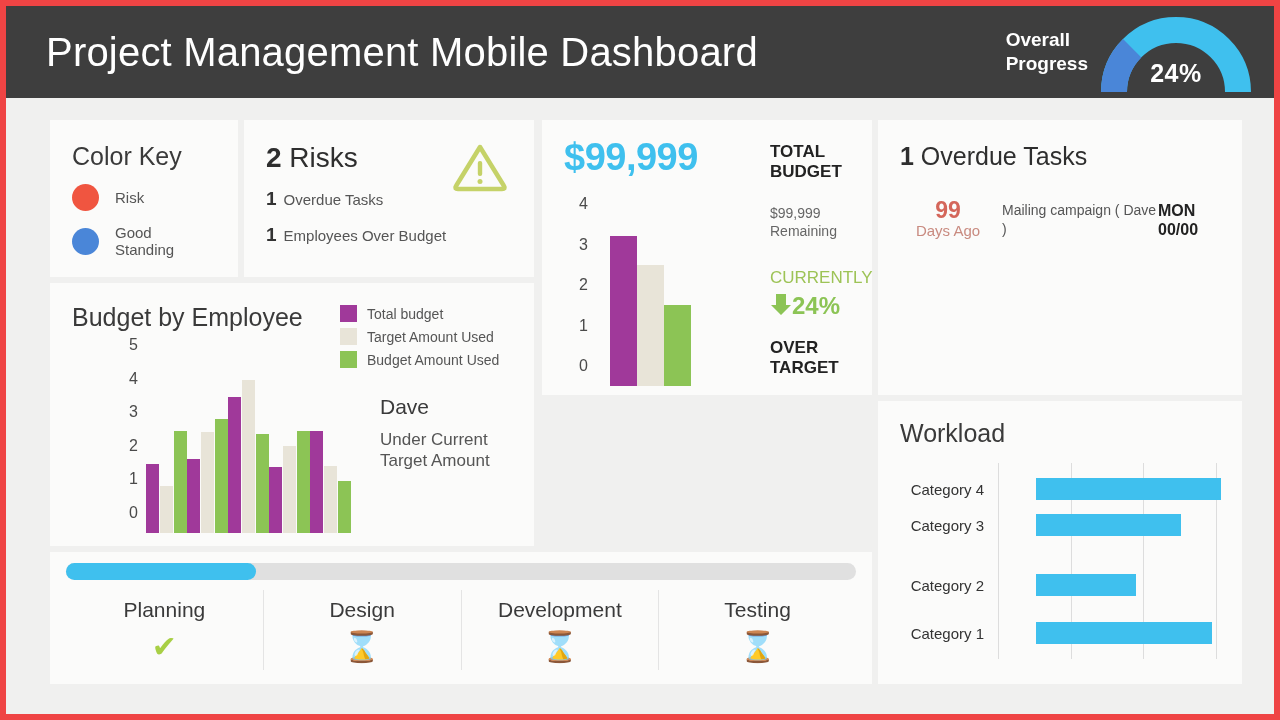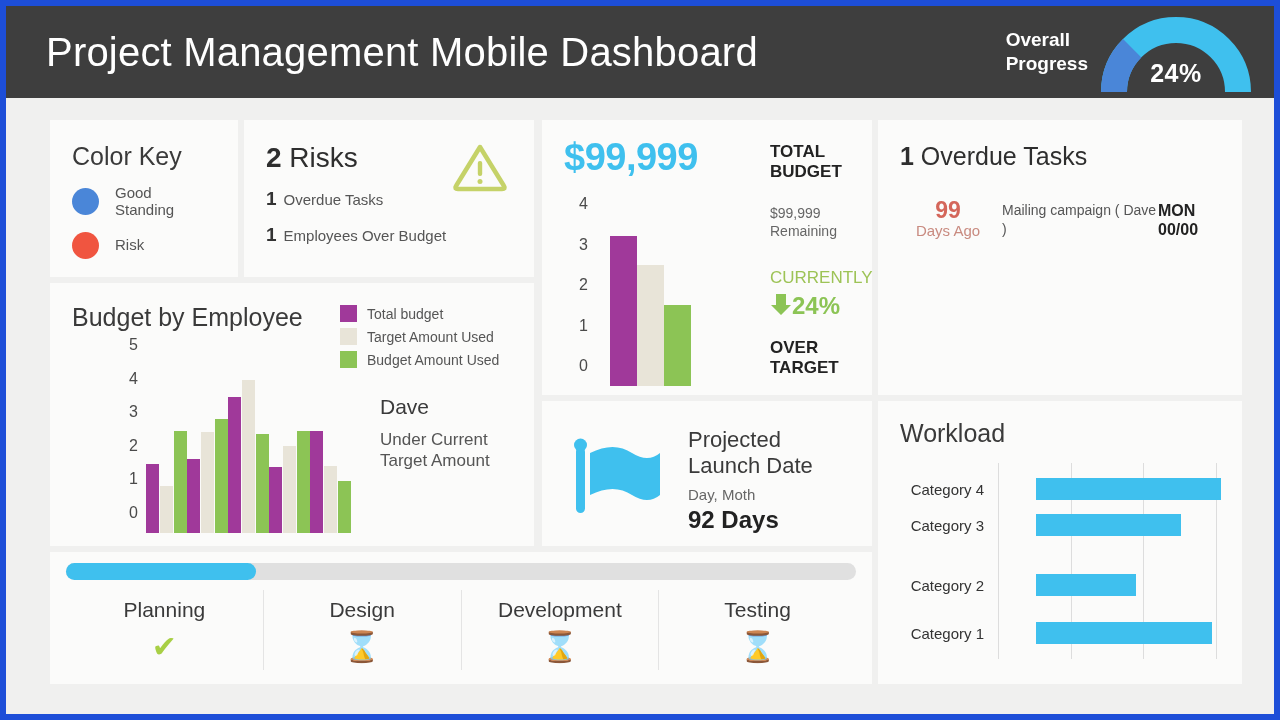--- a/index.html
+++ b/index.html
@@ -6,21 +6,21 @@
   html, body {
     width: 1280px; height: 720px;
     font-family: "Liberation Sans", sans-serif;
     background: #ffffff;
     overflow: hidden;
   }
   #slide {
     position: relative;
     width: 1280px; height: 720px;
     background: #f0f0ef;
-    border: 6px solid #1d4ed8;
+    border: 6px solid #ef4444;
     overflow: hidden;
   }
 
   
   .header {
     position: absolute; left: 0; top: 0;
     width: 1268px; height: 92px;
     background: #3e3e3e;
     display: flex; align-items: center;
   }
@@ -187,27 +187,27 @@
           <path d="M 18 86 A 62 62 0 0 1 36.2 42.2" fill="none" stroke="#4A86D8" stroke-width="26" stroke-linecap="butt"></path>
         </svg>
         <div class="gauge-pct">24%</div>
       </div>
     </div>
   </div>
 
   <div class="panel p-colorkey">
     <div class="ck-title">Color Key</div>
     <div class="ck-row">
+      <span class="ck-dot" style="background:#F05540"></span>
+      <span class="ck-label">Risk</span>
+    </div>
+    <div class="ck-row">
       <span class="ck-dot" style="background:#4A86D8"></span>
       <span class="ck-label">Good
 Standing</span>
-    </div>
-    <div class="ck-row">
-      <span class="ck-dot" style="background:#F05540"></span>
-      <span class="ck-label">Risk</span>
     </div>
   </div>
 
   <div class="panel p-risks">
     <div class="rk-title">
       <b>2</b>
       <span>Risks</span>
     </div>
     <div class="rk-row">
       <b>1</b><span>Overdue Tasks</span>
@@ -314,33 +314,20 @@
           <span style="top: 0px;">4</span>
         </div>
       <div class="tb-bars" id="tb-bars">
           <div class="tb-bar" style="background: rgb(160, 57, 154); height: 149.85px;"></div>
           <div class="tb-bar" style="background: rgb(232, 228, 216); height: 121.5px;"></div>
           <div class="tb-bar" style="background: rgb(140, 196, 85); height: 81px;"></div>
         </div>
     </div>
   </div>
 
-  <div class="panel p-launch">
-    <span class="lc-flag">
-      <svg width="96" height="86" viewBox="0 0 96 86">
-        <rect x="6" y="14" width="9" height="66" rx="4.5" fill="#3FC0EE"></rect>
-        <circle cx="10.5" cy="12" r="6.5" fill="#3FC0EE"></circle>
-        <path d="M20 20 Q44 8 62 20 Q78 30 90 20 L90 62 Q78 72 62 62 Q44 50 20 62 Z" fill="#3FC0EE"></path>
-      </svg>
-    </span>
-    <div class="lc-title">Projected
-Launch Date</div>
-    <div class="lc-sub">Day, Moth</div>
-    <div class="lc-days">92 Days</div>
-  </div>
 
   <div class="panel p-overdue">
     <div class="od-title">
       <b>1</b>
       <span>Overdue Tasks</span>
     </div>
     <div class="od-row">
       <div class="od-days">
         <div class="od-num">99</div>
         <div class="od-ago">Days Ago</div>

